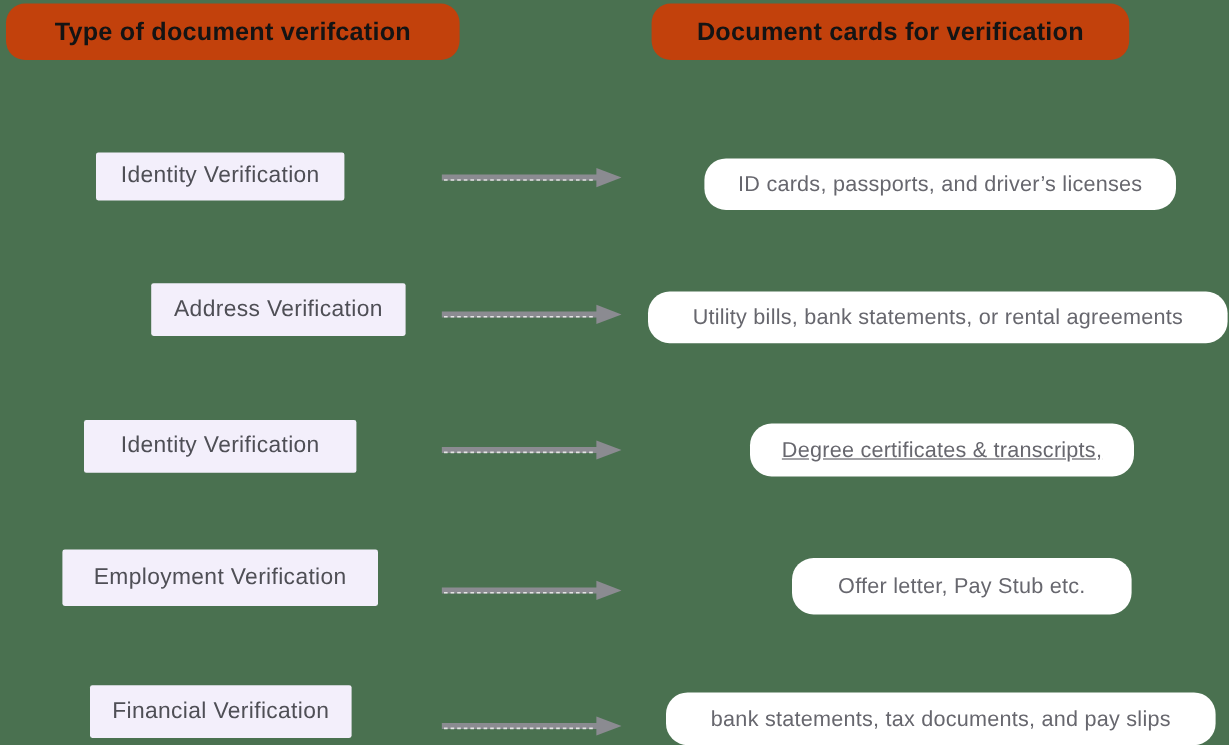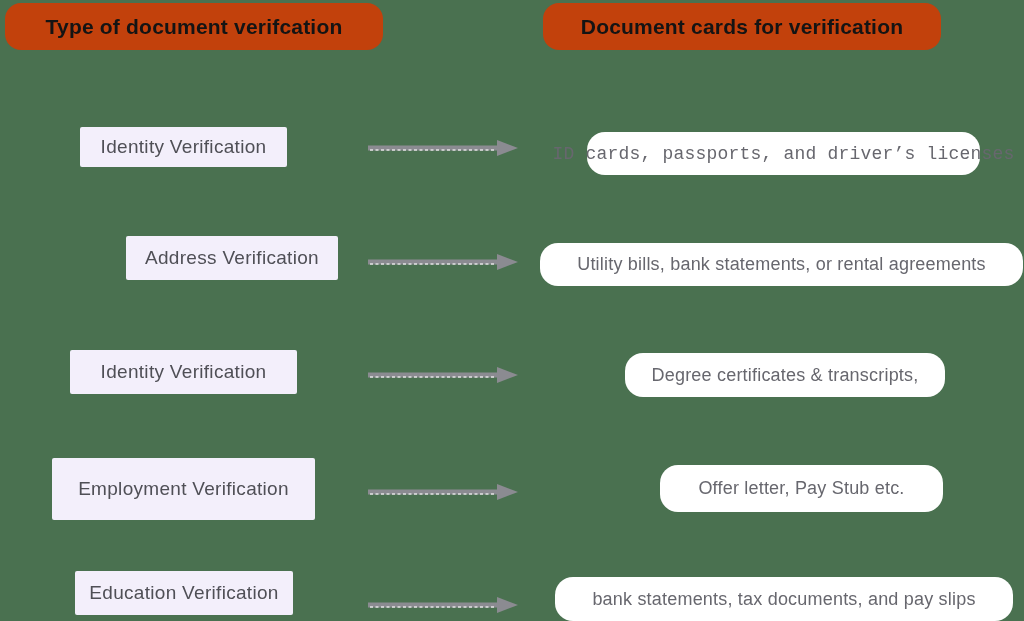--- a/index.html
+++ b/index.html
@@ -60,32 +60,32 @@
   .arrow {
     position: absolute;
     left: 368px;
     width: 150px;
     height: 18px;
   }
   
   .r1-type { left: 80px; top: 127px; width: 207px; height: 40px; }
   .r2-type { left: 78px; top: 236px; width: 212px; height: 44px; margin-left: 48px; }
   .r3-type { left: 70px; top: 350px; width: 227px; height: 44px; }
-  .r4-type { left: 52px; top: 458px; width: 263px; height: 62px; }
+  .r4-type { left: 52px; top: 458px; width: 263px; height: 47px; }
   .r5-type { left: 75px; top: 571px; width: 218px; height: 44px; }
 
   .r1-arrow { top: 139px; }
   .r2-arrow { top: 253px; }
   .r3-arrow { top: 366px; }
   .r4-arrow { top: 483px; }
   .r5-arrow { top: 596px; }
 
-  .r1-doc { left: 587px; top: 132px; width: 393px; height: 43px; font-family: Liberation Mono, monospace; }
+  .r1-doc { left: 587px; top: 132px; width: 393px; height: 43px; }
   .r2-doc { left: 540px; top: 243px; width: 483px; height: 43px; }
-  .r3-doc { left: 625px; top: 353px; width: 320px; height: 44px; }
+  .r3-doc { left: 625px; top: 353px; width: 320px; height: 44px; text-decoration: underline; }
   .r4-doc { left: 660px; top: 465px; width: 283px; height: 47px; }
   .r5-doc { left: 555px; top: 577px; width: 458px; height: 44px; }
 </style>
 </head>
 <body>
 
 <div class="canvas">
 
   <div class="pill header-pill header-left">Type of document verifcation</div>
 
@@ -116,21 +116,21 @@
   <div class="pill doc-pill r3-doc">Degree certificates &amp; transcripts,</div>
 
   <div class="pill type-pill r4-type">Employment Verification</div>
   <svg class="arrow r4-arrow" viewBox="0 0 150 18" xmlns="http://www.w3.org/2000/svg">
     <line x1="0" y1="9" x2="132" y2="9" stroke="var(--arrow)" stroke-width="5"></line>
     <line x1="2" y1="11" x2="128" y2="11" stroke="var(--arrow-dash)" stroke-width="1.3" stroke-dasharray="3,2.5"></line>
     <polygon points="129,1 150,9 129,17" fill="var(--arrow)"></polygon>
   </svg>
   <div class="pill doc-pill r4-doc">Offer letter, Pay Stub etc.</div>
 
-  <div class="pill type-pill r5-type">Education Verification</div>
+  <div class="pill type-pill r5-type">Financial Verification</div>
   <svg class="arrow r5-arrow" viewBox="0 0 150 18" xmlns="http://www.w3.org/2000/svg">
     <line x1="0" y1="9" x2="132" y2="9" stroke="var(--arrow)" stroke-width="5"></line>
     <line x1="2" y1="11" x2="128" y2="11" stroke="var(--arrow-dash)" stroke-width="1.3" stroke-dasharray="3,2.5"></line>
     <polygon points="129,1 150,9 129,17" fill="var(--arrow)"></polygon>
   </svg>
   <div class="pill doc-pill r5-doc">bank statements, tax documents, and pay slips</div>
 
 </div>
 
 </body></html>

